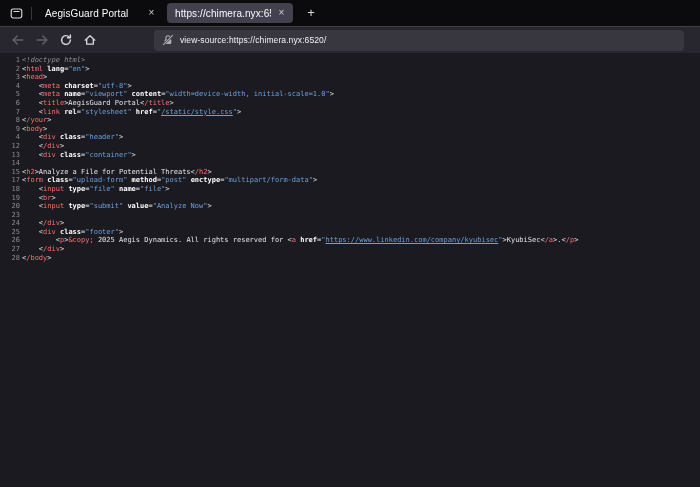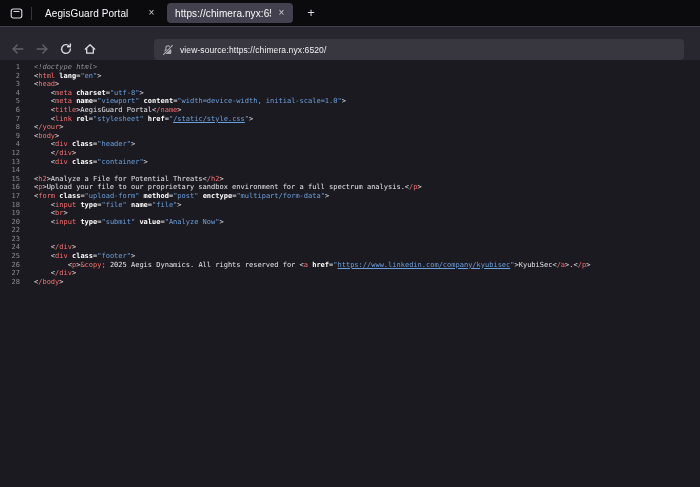--- a/index.html
+++ b/index.html
@@ -19,30 +19,30 @@
   .iconbtn{background:transparent;border:none;display:flex;align-items:center;justify-content:center;cursor:pointer}
   .fx-view{width:24px;height:20px;border-radius:4px;margin:3px 0}
   .sep{width:1px;height:13px;background:#37363f;margin:0 3px;flex:none}
   .tab{height:20px;margin:3px 2px;border-radius:4px;display:flex;align-items:center;padding:0 5px 0 8px;width:126px;color:var(--text);cursor:pointer}
   .tab.active{background:var(--active-tab-bg)}
   .tab-title{font-size:10px;white-space:nowrap;overflow:hidden;flex:1;letter-spacing:.1px}
   .tab-close{font-size:10px;color:#cfcfd4;margin-left:4px;width:13px;height:13px;line-height:12px;text-align:center;border-radius:2px;flex:none;cursor:pointer}
   .newtab{color:var(--bright-icon);font-size:13px;width:20px;height:20px;margin:3px 2px 3px 6px;border-radius:4px;line-height:18px}
 
   
-  .navbar{height:34px;background:var(--toolbar-bg);border-top:1px solid #42414b;display:flex;align-items:flex-end;padding:0 6px;flex:none}
+  .navbar{height:27px;background:var(--toolbar-bg);border-top:1px solid #42414b;display:flex;align-items:center;padding:0 6px;flex:none}
   .navbtn{width:22px;height:22px;border-radius:4px;margin:0 1px}
   .urlbar{flex:1;height:21px;margin-left:52px;margin-right:10px;display:flex;align-items:center;background:var(--urlbar-bg);border-radius:4px;padding:0 8px;gap:6px;cursor:text}
   .url-text{font-size:8.5px;color:#f2f2f5;white-space:nowrap;letter-spacing:.1px}
 
   
   .content{flex:1;background:var(--content-bg);padding-top:3px;font-family:"DejaVu Sans Mono",monospace;overflow:hidden}
   .line{display:flex;height:8.6px;line-height:8.6px;font-size:7px;white-space:pre}
   .gutter{width:20px;text-align:right;color:var(--line-number);flex:none}
-  .code{margin-left:14px}
+  .code{margin-left:2px}
   .tk-pln{color:var(--syntax-plain)}
   .tk-tag{color:var(--syntax-tag);font-weight:normal}
   .tk-atn{color:var(--syntax-attr-name);font-weight:bold}
   .tk-atv{color:var(--syntax-attr-value)}
   .tk-doc{color:var(--syntax-doctype);font-style:italic}
   .tk-ent{color:var(--syntax-entity)}
   .tk-lnk{color:var(--syntax-link);text-decoration:underline;cursor:pointer}
 </style>
 </head>
 <body>
@@ -109,35 +109,33 @@
       <span class="url-text">view-source:https://chimera.nyx:6520/</span>
     </div>
   </div>
 
   <div class="content">
       <div class="line"><span class="gutter">1</span><span class="code"><span class="tk-doc">&lt;!doctype html&gt;</span></span></div>
       <div class="line"><span class="gutter">2</span><span class="code"><span class="tk-pln">&lt;</span><span class="tk-tag">html</span><span class="tk-pln"> </span><span class="tk-atn">lang</span><span class="tk-pln">=</span><span class="tk-atv">"en"</span><span class="tk-pln">&gt;</span></span></div>
       <div class="line"><span class="gutter">3</span><span class="code"><span class="tk-pln">&lt;</span><span class="tk-tag">head</span><span class="tk-pln">&gt;</span></span></div>
       <div class="line"><span class="gutter">4</span><span class="code"><span class="tk-pln">    &lt;</span><span class="tk-tag">meta</span><span class="tk-pln"> </span><span class="tk-atn">charset</span><span class="tk-pln">=</span><span class="tk-atv">"utf-8"</span><span class="tk-pln">&gt;</span></span></div>
       <div class="line"><span class="gutter">5</span><span class="code"><span class="tk-pln">    &lt;</span><span class="tk-tag">meta</span><span class="tk-pln"> </span><span class="tk-atn">name</span><span class="tk-pln">=</span><span class="tk-atv">"viewport"</span><span class="tk-pln"> </span><span class="tk-atn">content</span><span class="tk-pln">=</span><span class="tk-atv">"width=device-width, initial-scale=1.0"</span><span class="tk-pln">&gt;</span></span></div>
-      <div class="line"><span class="gutter">6</span><span class="code"><span class="tk-pln">    &lt;</span><span class="tk-tag">title</span><span class="tk-pln">&gt;AegisGuard Portal&lt;</span><span class="tk-tag">/name</span><span class="tk-pln">&gt;</span></span></div>
+      <div class="line"><span class="gutter">6</span><span class="code"><span class="tk-pln">    &lt;</span><span class="tk-tag">title</span><span class="tk-pln">&gt;AegisGuard Portal&lt;</span><span class="tk-tag">/title</span><span class="tk-pln">&gt;</span></span></div>
       <div class="line"><span class="gutter">7</span><span class="code"><span class="tk-pln">    &lt;</span><span class="tk-tag">link</span><span class="tk-pln"> </span><span class="tk-atn">rel</span><span class="tk-pln">=</span><span class="tk-atv">"stylesheet"</span><span class="tk-pln"> </span><span class="tk-atn">href</span><span class="tk-pln">=</span><span class="tk-atv">"</span><span class="tk-lnk">/static/style.css</span><span class="tk-atv">"</span><span class="tk-pln">&gt;</span></span></div>
       <div class="line"><span class="gutter">8</span><span class="code"><span class="tk-pln">&lt;</span><span class="tk-tag">/your</span><span class="tk-pln">&gt;</span></span></div>
       <div class="line"><span class="gutter">9</span><span class="code"><span class="tk-pln">&lt;</span><span class="tk-tag">body</span><span class="tk-pln">&gt;</span></span></div>
       <div class="line"><span class="gutter">4</span><span class="code"><span class="tk-pln">    &lt;</span><span class="tk-tag">div</span><span class="tk-pln"> </span><span class="tk-atn">class</span><span class="tk-pln">=</span><span class="tk-atv">"header"</span><span class="tk-pln">&gt;</span></span></div>
       <div class="line"><span class="gutter">12</span><span class="code"><span class="tk-pln">    &lt;</span><span class="tk-tag">/div</span><span class="tk-pln">&gt;</span></span></div>
       <div class="line"><span class="gutter">13</span><span class="code"><span class="tk-pln">    &lt;</span><span class="tk-tag">div</span><span class="tk-pln"> </span><span class="tk-atn">class</span><span class="tk-pln">=</span><span class="tk-atv">"container"</span><span class="tk-pln">&gt;</span></span></div>
       <div class="line"><span class="gutter">14</span><span class="code"></span></div>
       <div class="line"><span class="gutter">15</span><span class="code"><span class="tk-pln">&lt;</span><span class="tk-tag">h2</span><span class="tk-pln">&gt;Analyze a File for Potential Threats&lt;</span><span class="tk-tag">/h2</span><span class="tk-pln">&gt;</span></span></div>
-      <div class="line"><span class="gutter">16</span><span class="code"><span class="tk-pln">&lt;</span><span class="tk-tag">p</span><span class="tk-pln">&gt;Upload your file to our proprietary sandbox environment for a full spectrum analysis.&lt;</span><span class="tk-tag">/p</span><span class="tk-pln">&gt;</span></span></div>
       <div class="line"><span class="gutter">17</span><span class="code"><span class="tk-pln">&lt;</span><span class="tk-tag">form</span><span class="tk-pln"> </span><span class="tk-atn">class</span><span class="tk-pln">=</span><span class="tk-atv">"upload-form"</span><span class="tk-pln"> </span><span class="tk-atn">method</span><span class="tk-pln">=</span><span class="tk-atv">"post"</span><span class="tk-pln"> </span><span class="tk-atn">enctype</span><span class="tk-pln">=</span><span class="tk-atv">"multipart/form-data"</span><span class="tk-pln">&gt;</span></span></div>
       <div class="line"><span class="gutter">18</span><span class="code"><span class="tk-pln">    &lt;</span><span class="tk-tag">input</span><span class="tk-pln"> </span><span class="tk-atn">type</span><span class="tk-pln">=</span><span class="tk-atv">"file"</span><span class="tk-pln"> </span><span class="tk-atn">name</span><span class="tk-pln">=</span><span class="tk-atv">"file"</span><span class="tk-pln">&gt;</span></span></div>
       <div class="line"><span class="gutter">19</span><span class="code"><span class="tk-pln">    &lt;</span><span class="tk-tag">br</span><span class="tk-pln">&gt;</span></span></div>
       <div class="line"><span class="gutter">20</span><span class="code"><span class="tk-pln">    &lt;</span><span class="tk-tag">input</span><span class="tk-pln"> </span><span class="tk-atn">type</span><span class="tk-pln">=</span><span class="tk-atv">"submit"</span><span class="tk-pln"> </span><span class="tk-atn">value</span><span class="tk-pln">=</span><span class="tk-atv">"Analyze Now"</span><span class="tk-pln">&gt;</span></span></div>
-      <div class="line"><span class="gutter">22</span><span class="code"></span></div>
       <div class="line"><span class="gutter">23</span><span class="code"></span></div>
       <div class="line"><span class="gutter">24</span><span class="code"><span class="tk-pln">    &lt;</span><span class="tk-tag">/div</span><span class="tk-pln">&gt;</span></span></div>
       <div class="line"><span class="gutter">25</span><span class="code"><span class="tk-pln">    &lt;</span><span class="tk-tag">div</span><span class="tk-pln"> </span><span class="tk-atn">class</span><span class="tk-pln">=</span><span class="tk-atv">"footer"</span><span class="tk-pln">&gt;</span></span></div>
       <div class="line"><span class="gutter">26</span><span class="code"><span class="tk-pln">        &lt;</span><span class="tk-tag">p</span><span class="tk-pln">&gt;</span><span class="tk-ent">&amp;copy;</span><span class="tk-pln"> 2025 Aegis Dynamics. All rights reserved for &lt;</span><span class="tk-tag">a</span><span class="tk-pln"> </span><span class="tk-atn">href</span><span class="tk-pln">=</span><span class="tk-atv">"</span><span class="tk-lnk">https://www.linkedin.com/company/kyubisec</span><span class="tk-atv">"</span><span class="tk-pln">&gt;KyubiSec&lt;</span><span class="tk-tag">/a</span><span class="tk-pln">&gt;.&lt;</span><span class="tk-tag">/p</span><span class="tk-pln">&gt;</span></span></div>
       <div class="line"><span class="gutter">27</span><span class="code"><span class="tk-pln">    &lt;</span><span class="tk-tag">/div</span><span class="tk-pln">&gt;</span></span></div>
       <div class="line"><span class="gutter">28</span><span class="code"><span class="tk-pln">&lt;</span><span class="tk-tag">/body</span><span class="tk-pln">&gt;</span></span></div>
     </div>
 
 </div>
 

